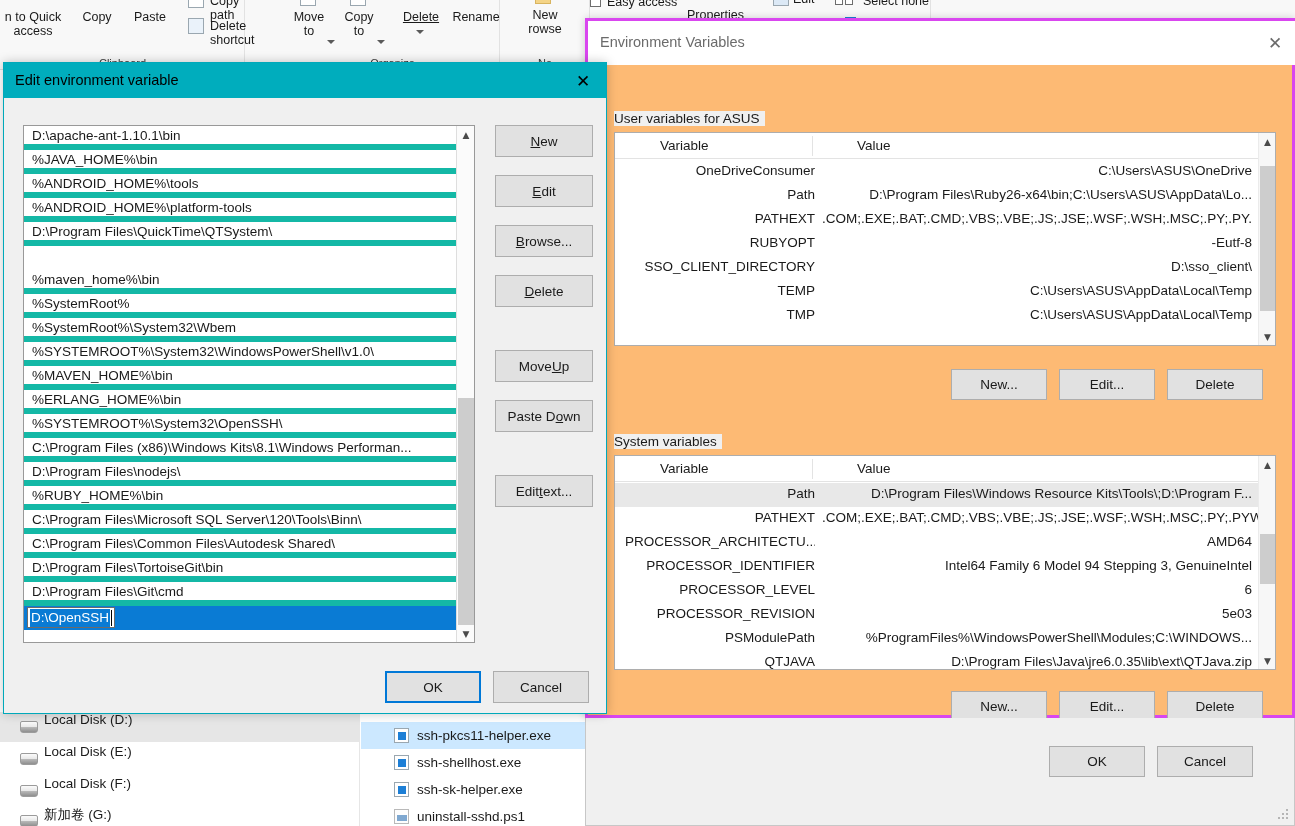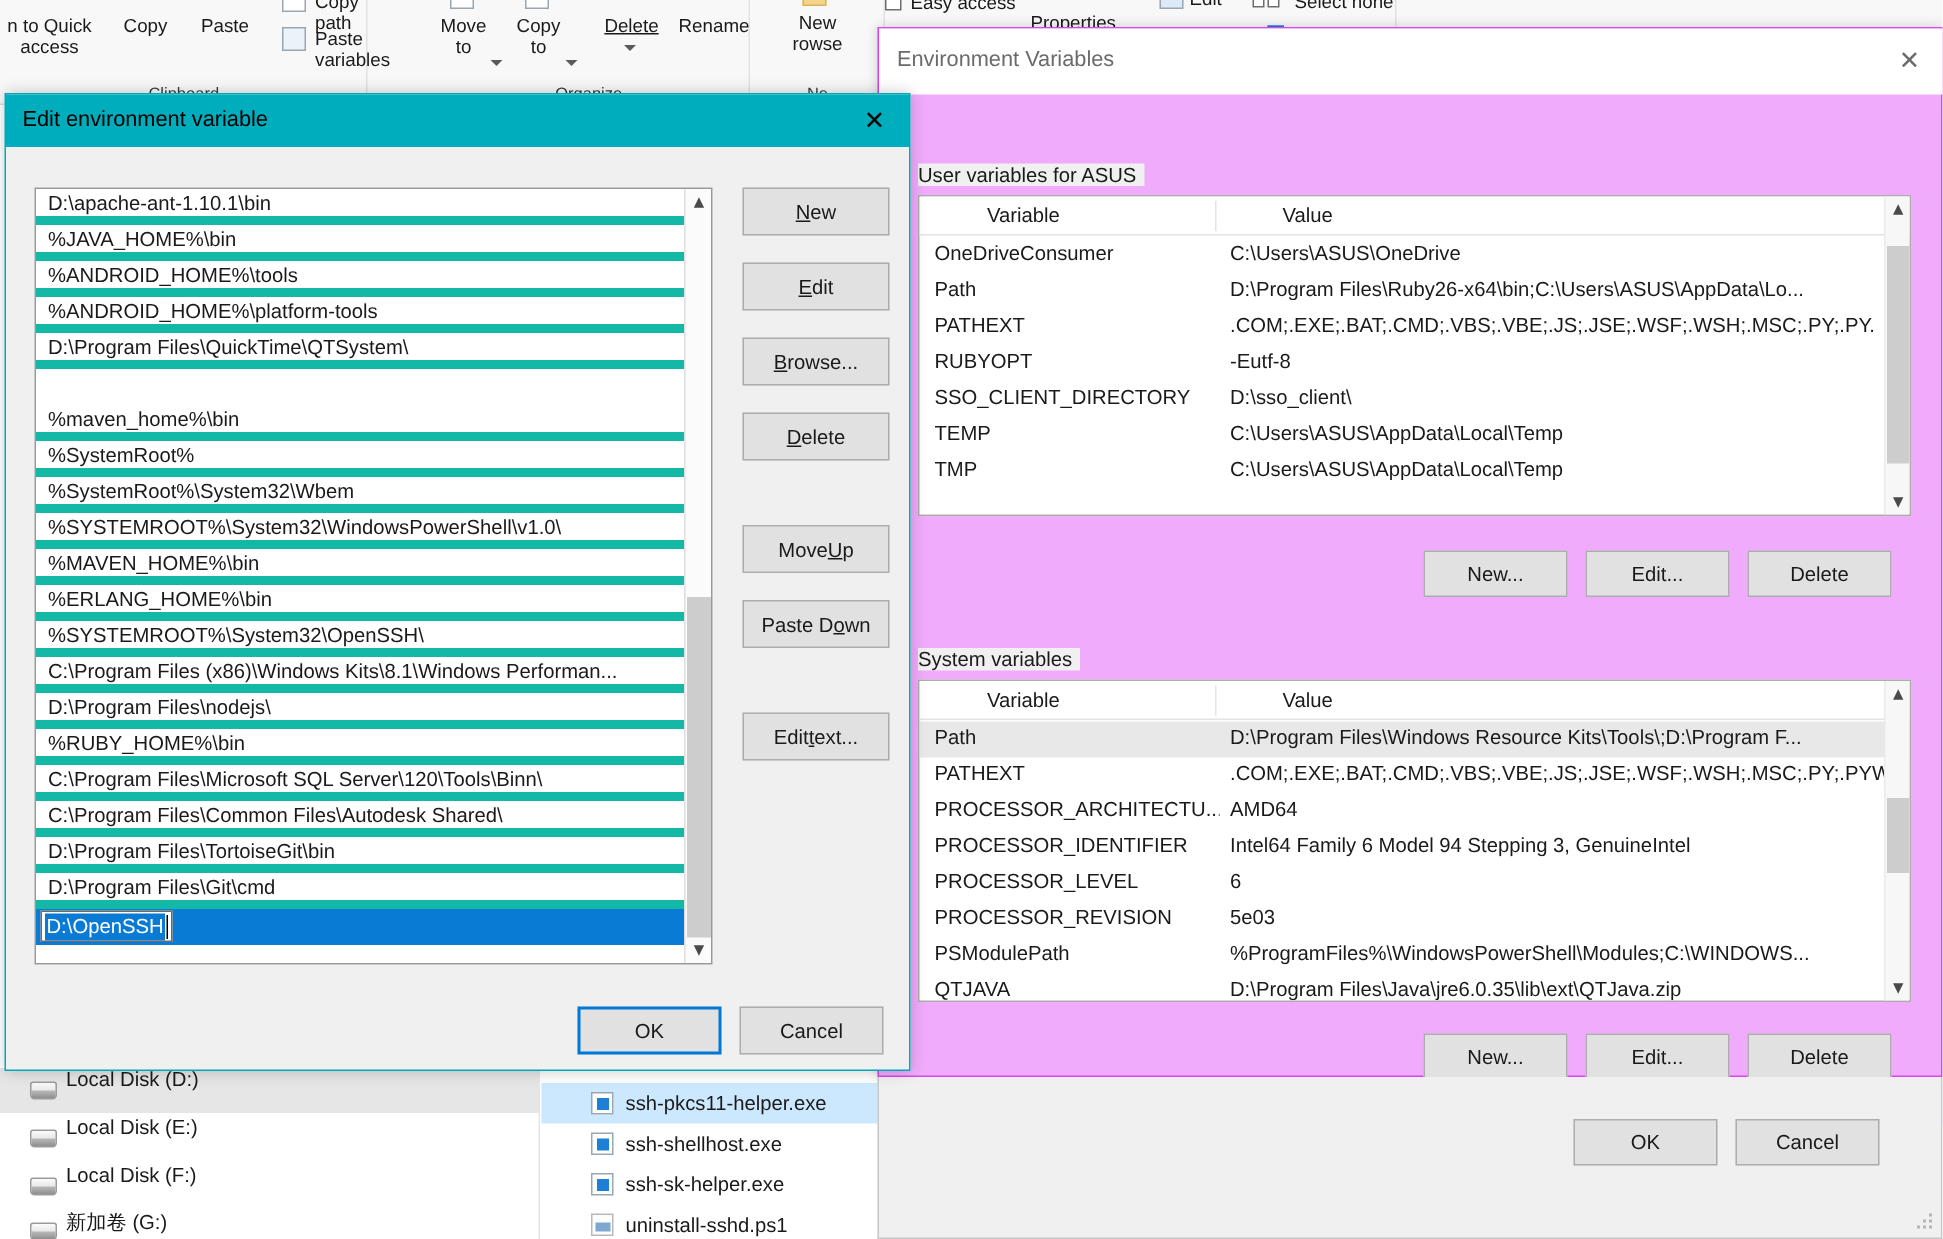--- a/index.html
+++ b/index.html
@@ -94,21 +94,21 @@
 
   .watermark {
     position: absolute; right: 6px; bottom: 22px;
     font-size: 18px; color: #c8c8c8; letter-spacing: .4px;
     pointer-events: none; white-space: nowrap;
   }
 
   
   .envdlg {
     position: absolute; left: 585px; top: 18px; width: 710px; height: 700px;
-    background: #f0abfc; border: 1px solid #d946ef;
+    background: #fdba74; border: 3px solid #d946ef;
     box-shadow: 0 0 8px rgba(0,0,0,.18);
   }
   .envdlg-title {
     position: absolute; left: 0; top: 0; width: 710px; height: 44px;
     background: #ffffff;
   }
   .envdlg-title .t {
     position: absolute; left: 12px; top: 13px; font-size: 14.5px; color: #6b6b6b;
   }
   .envdlg-close {
@@ -129,21 +129,21 @@
     position: absolute; left: 0; top: 0; height: 26px; width: 100%;
     background: #ffffff; border-bottom: 1px solid #e3e3e3;
   }
   .vb-head .c1, .vb-head .c2 {
     position: absolute; top: 5px; font-size: 13.5px; color: #1a1a1a; margin-left: 35px;
   }
   .vb-head .sepline {
     position: absolute; top: 3px; height: 20px; width: 1px; background: #e3e3e3;
   }
   .vb-row {
-    position: absolute; left: 0; width: 100%; height: 24px;
+    position: absolute; left: 0; width: 100%; height: 24px; text-align: right;
   }
   .vb-row.sel { background: #e8e8e8; }
   .vb-row .k, .vb-row .v {
     position: absolute; top: 3px; font-size: 13.5px; color: #1a1a1a;
     white-space: nowrap; overflow: hidden;
   }
   .sbar {
     position: absolute; top: 0; right: 0; width: 17px; height: 100%;
     background: #f7f7f7; border-left: 1px solid #ebebeb;
   }
@@ -232,21 +232,21 @@
     <div class="ribbon">
 
       <div class="ribbon-group" style="left:-60px; width:305px;">
         <div class="rb-item" style="left:58px; top:10px; width:70px; white-space:pre-line;">n to Quick
 access</div>
         <div class="rb-item" style="left:130px; top:10px; width:54px;">Copy</div>
         <div class="rb-item" style="left:183px; top:10px; width:54px;">Paste</div>
         <div class="rb-ico" style="left:248px; top:-8px;"></div>
         <div class="rb-small" style="left:270px; top:-6px;">Copy path</div>
         <div class="rb-ico" style="left:248px; top:18px; background:#eaf2fa;"></div>
-        <div class="rb-small" style="left:270px; top:19px;">Paste variables</div>
+        <div class="rb-small" style="left:270px; top:19px;">Delete shortcut</div>
         <div class="rb-label" style="left:60px; width:245px;">Clipboard</div>
       </div>
 
       <div class="ribbon-group" style="left:285px; width:215px;">
         <div class="rb-ico" style="left:15px; top:-10px;"></div>
         <div class="rb-item" style="left:0px; top:10px; width:48px; white-space:pre-line;">Move
 to</div>
         <div class="rb-caret" style="left:42px; top:40px;"></div>
         <div class="rb-ico" style="left:65px; top:-10px;"></div>
         <div class="rb-item" style="left:50px; top:10px; width:48px; white-space:pre-line;">Copy

